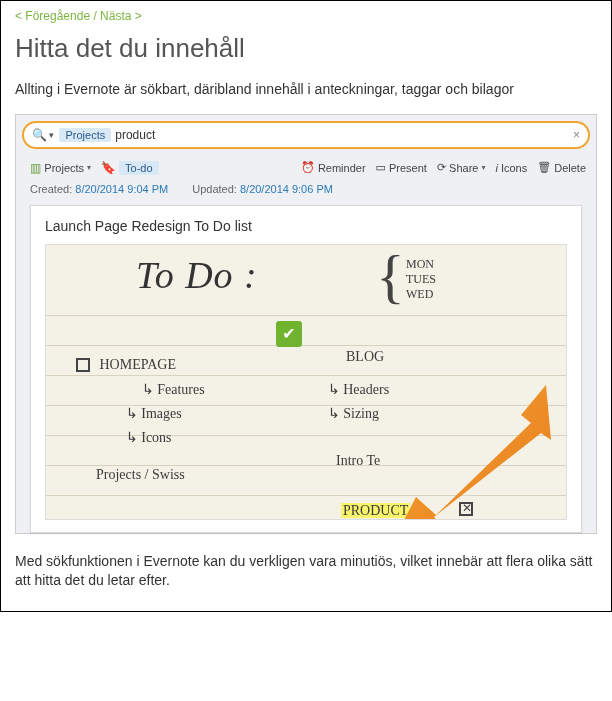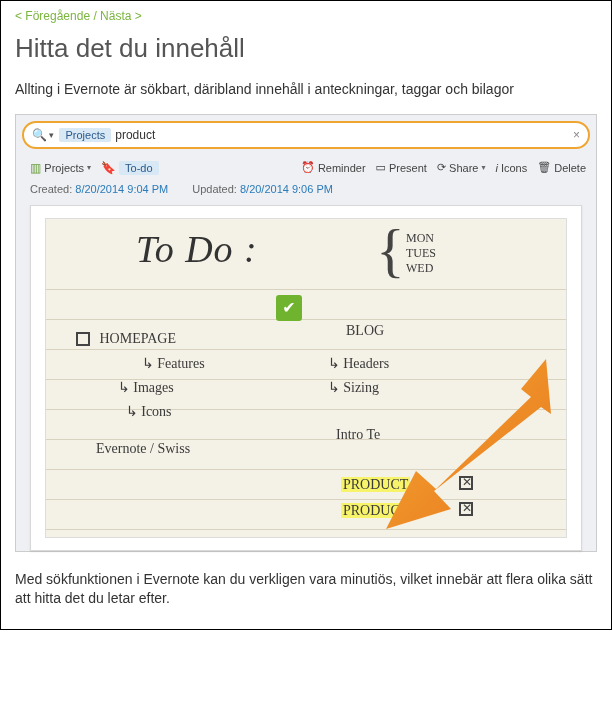--- a/index.html
+++ b/index.html
@@ -79,21 +79,21 @@
   .note-card {
     background: #fff;
     border: 1px solid #d8d8d8;
     margin: 0 8px 0 8px;
     padding: 12px 14px;
     box-shadow: 0 1px 2px rgba(0,0,0,.08);
   }
   .note-title { font-size: 14px; color: #333; margin-bottom: 10px; }
   .notepad {
     position: relative;
-    height: 320px;
+    height: 276px;
     background: #f4f1e6;
     border: 1px solid #ddd;
     overflow: hidden;
     font-family: "Comic Sans MS", cursive;
     color: #3a3a3a;
   }
   .notepad .line {
     position: absolute;
     left: 0; right: 0;
     border-top: 1px solid #d8d2bf;
@@ -227,20 +227,21 @@
       <span>Created:</span>
       <span class="val">8/20/2014 9:04 PM</span>
     </span>
     <span>
       <span>Updated:</span>
       <span class="val">8/20/2014 9:06 PM</span>
     </span>
   </div>
 
   <div class="note-card">
+    <div class="note-title">Launch Page Redesign To Do list</div>
 
     <div class="notepad">
 
       <div class="line" style="top:70px"></div>
       <div class="line" style="top:100px"></div>
       <div class="line" style="top:130px"></div>
       <div class="line" style="top:160px"></div>
       <div class="line" style="top:190px"></div>
       <div class="line" style="top:220px"></div>
       <div class="line" style="top:250px"></div>
@@ -256,27 +257,27 @@
       </div>
 
       <div class="green-check" style="top:76px;left:230px">✔</div>
       <div class="hand" style="top:104px;left:300px">BLOG</div>
 
       <div class="hand" style="top:112px;left:30px">
         <span class="cb"></span>
         <span>HOMEPAGE</span>
       </div>
       <div class="hand" style="top:136px;left:96px">↳ <span>Features</span></div>
-      <div class="hand" style="top:160px;left:72px">↳ <span>Images</span></div>
+      <div class="hand" style="top:160px;left:80px">↳ <span>Images</span></div>
       <div class="hand" style="top:184px;left:80px">↳ <span>Icons</span></div>
 
       <div class="hand" style="top:136px;left:282px">↳ <span>Headers</span></div>
       <div class="hand" style="top:160px;left:282px">↳ <span>Sizing</span></div>
 
-      <div class="hand" style="top:222px;left:50px">Evernote / Swiss</div>
+      <div class="hand" style="top:222px;left:50px">Projects / Swiss</div>
       <div class="hand" style="top:208px;left:290px">Intro Te</div>
 
 
       <div class="hand" style="top:258px;left:295px">
         <span class="hl">PRODUCT</span> <span>1</span>
       </div>
       <div class="hand" style="top:256px;left:413px"><span class="cb x"></span></div>
       <div class="hand" style="top:284px;left:295px">
         <span class="hl">PRODUCT</span> <span>2</span>
       </div>

